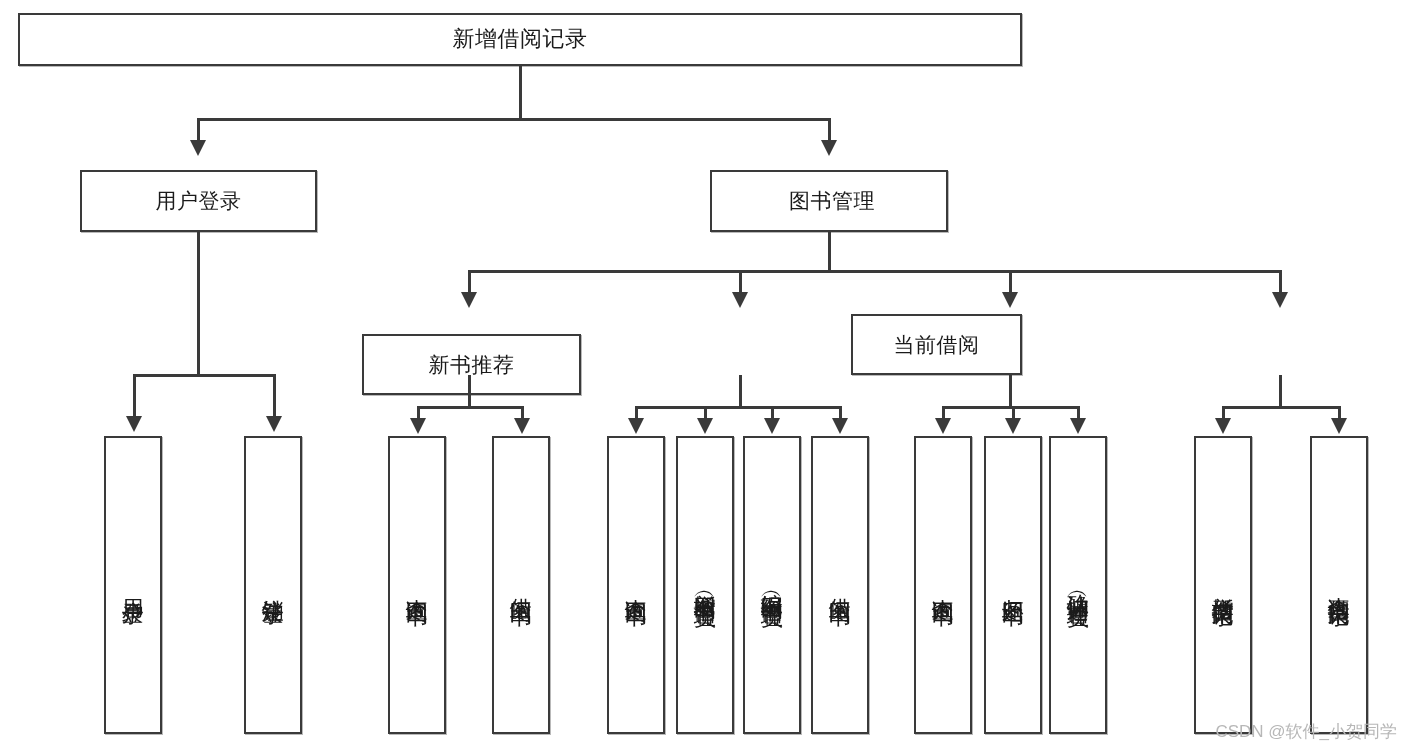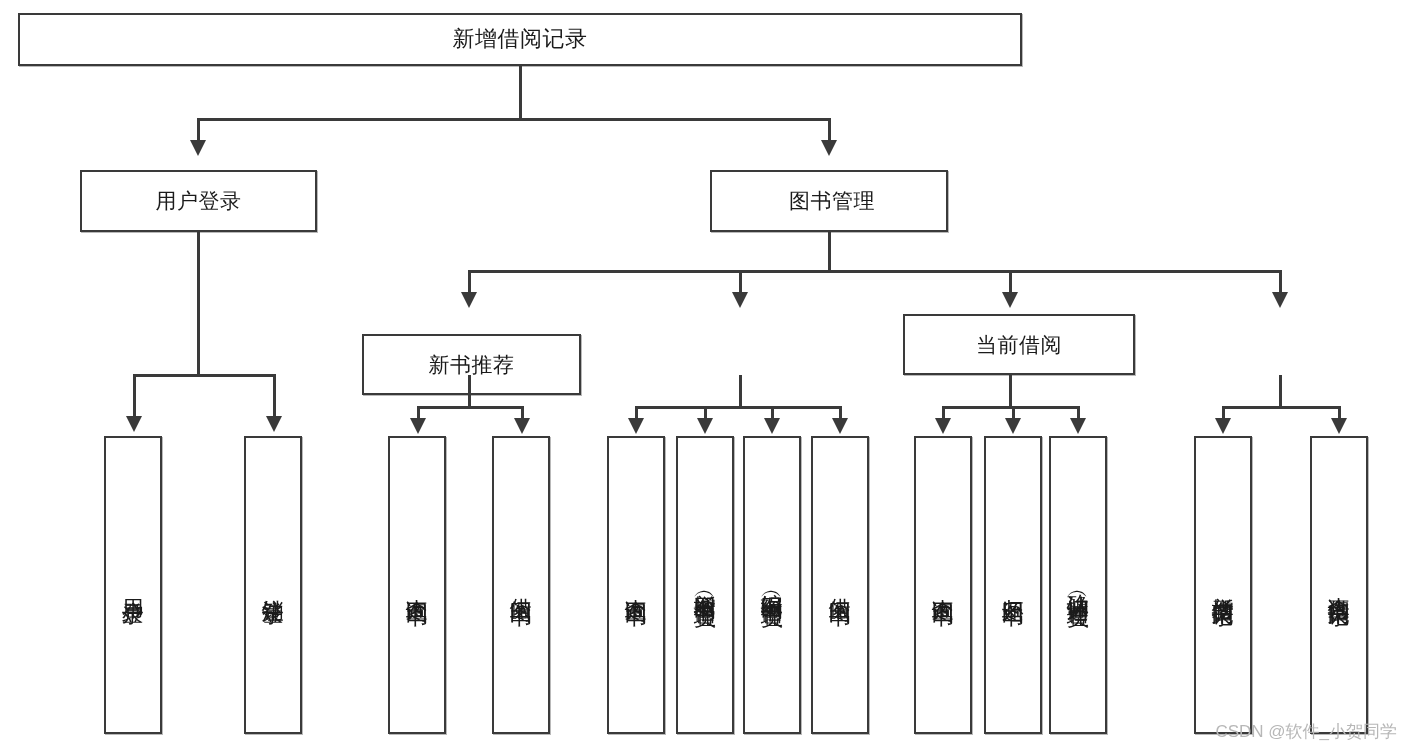--- a/index.html
+++ b/index.html
@@ -120,21 +120,21 @@
   <div class="ln v" style="left:739px; top:270px; width:2.5px; height:24px;"></div>
   <div class="arrow" style="left:732px; top:292px;"></div>
   <div class="ln v" style="left:1009px; top:270px; width:2.5px; height:24px;"></div>
   <div class="arrow" style="left:1002px; top:292px;"></div>
   <div class="ln v" style="left:1279px; top:270px; width:2.5px; height:24px;"></div>
   <div class="arrow" style="left:1272px; top:292px;"></div>
 
   <div class="node h" style="left:362px; top:314px; width:219px; height:61px;margin-top:20px;">
     <span>新书推荐</span>
   </div>
-  <div class="node h" style="left:903px; top:314px; width:232px; height:61px;">
+  <div class="node h" style="left:851px; top:314px; width:171px; height:61px;">
     <span>当前借阅</span>
   </div>
 
   <div class="ln v" style="left:468px; top:375px; width:2.5px; height:33px;"></div>
   <div class="ln h" style="left:417px; top:406px; width:106px; height:2.5px;"></div>
   <div class="ln v" style="left:417px; top:406px; width:2.5px; height:14px;"></div>
   <div class="arrow" style="left:410px; top:418px;"></div>
   <div class="ln v" style="left:521px; top:406px; width:2.5px; height:14px;"></div>
   <div class="arrow" style="left:514px; top:418px;"></div>
 

